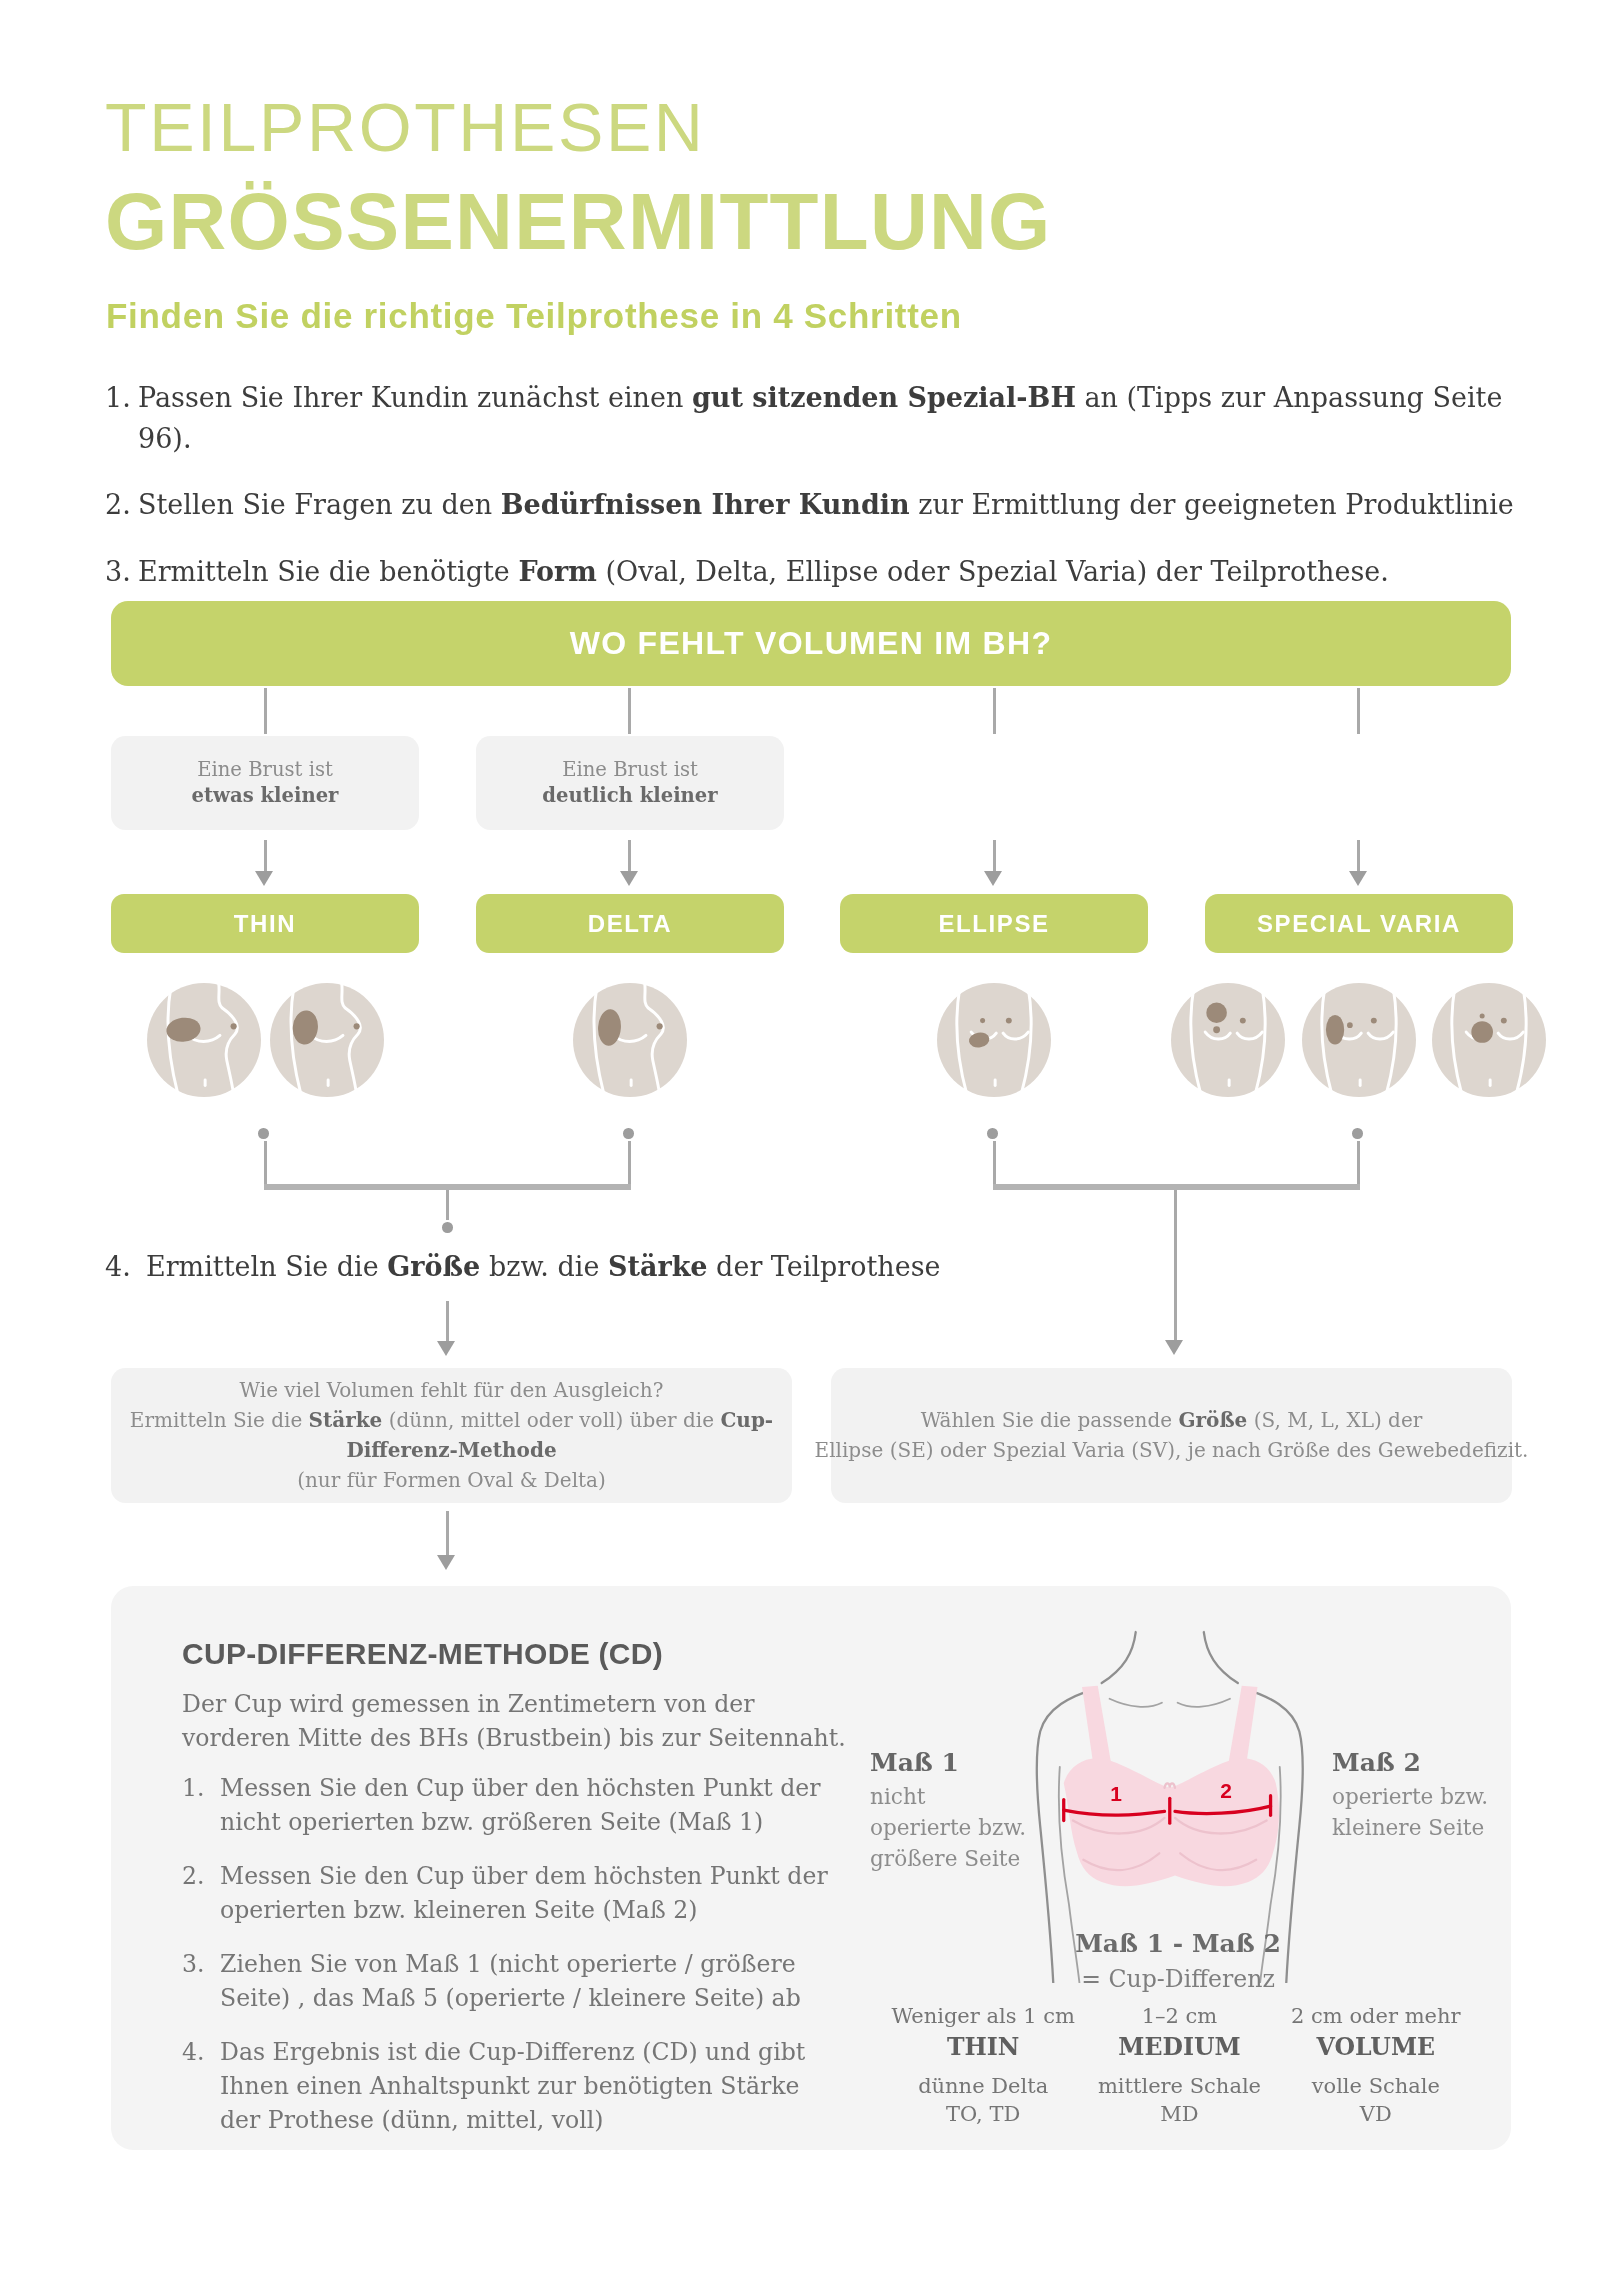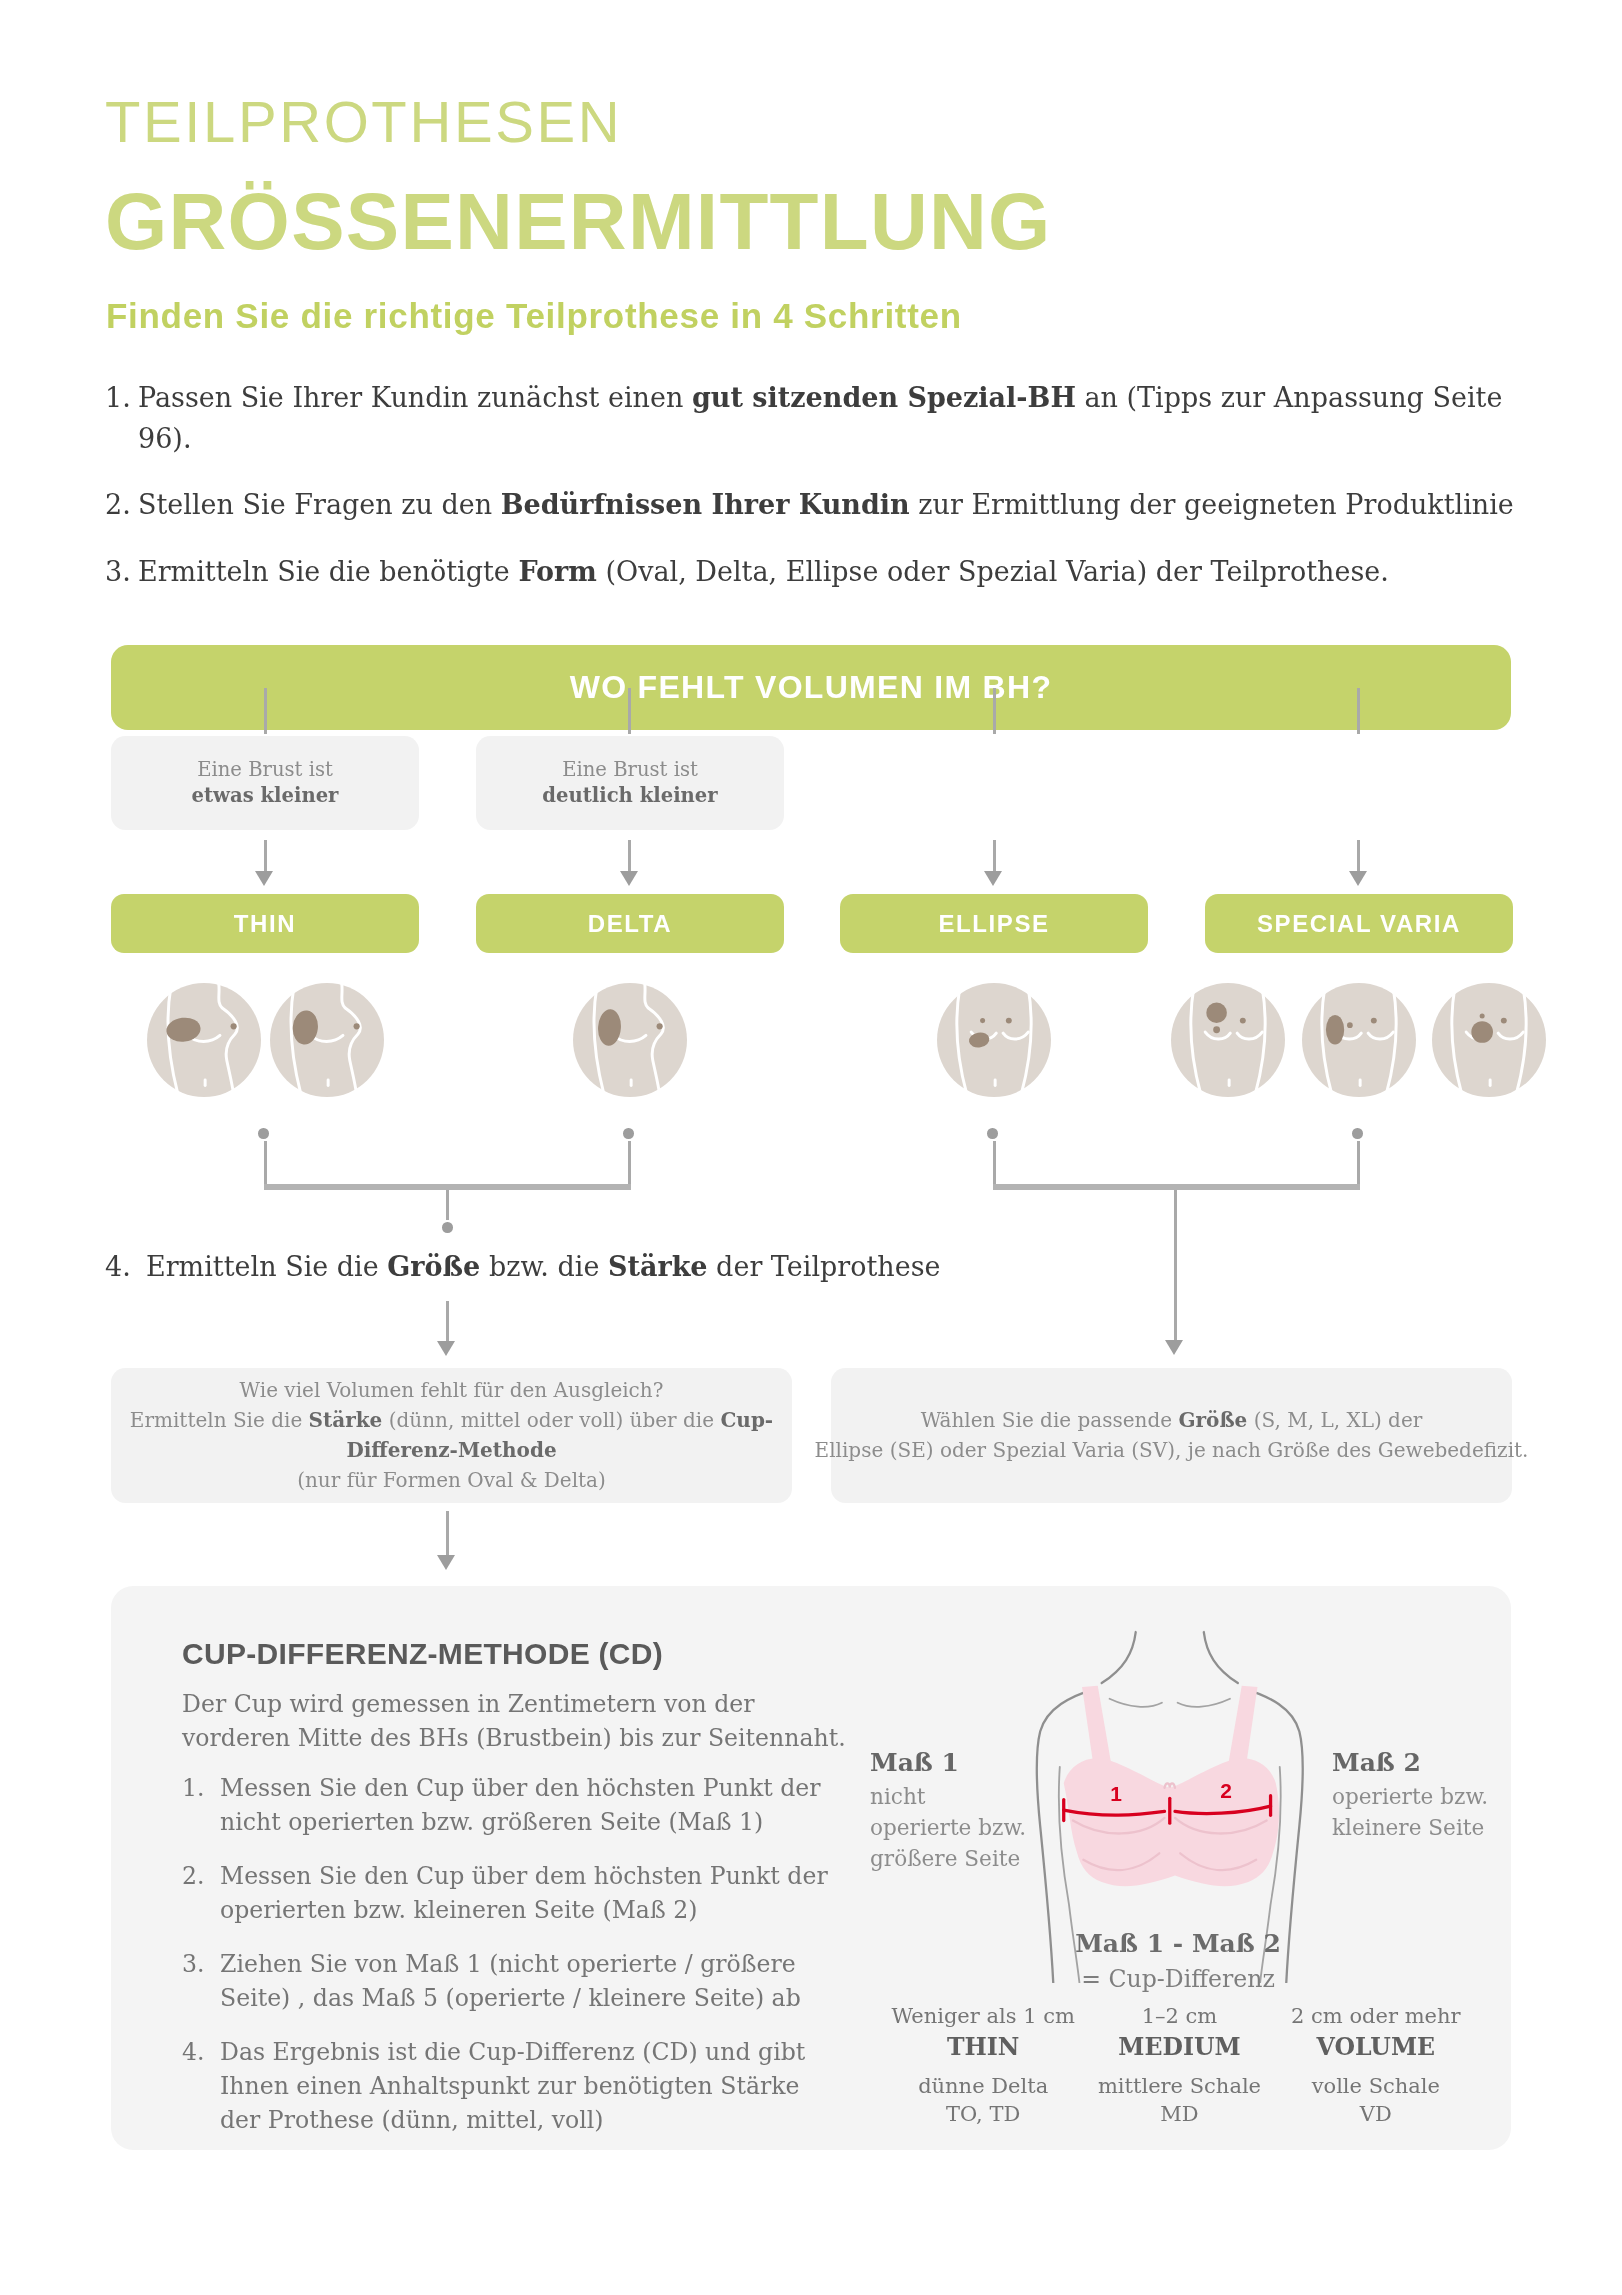--- a/index.html
+++ b/index.html
@@ -11,34 +11,34 @@
     --figBeige:#ddd6cf; --figBrown:#9c8a79;
     --braPink:#f8d8e0; --braSeam:#edc2cd; --red:#d8001f; --torsoGray:#8f8f8f;
   }
   html,body{margin:0;padding:0;background:#fff;}
   #page{position:relative;width:1623px;height:2295px;background:#fff;overflow:hidden;
         font-family:"DejaVu Serif","Liberation Serif",serif;color:var(--ink);}
   .abs{position:absolute;}
   .sans{font-family:"Liberation Sans","DejaVu Sans",sans-serif;}
 
   
-  .t1{left:105px;top:93px;font-size:58px;line-height:1;font-weight:400;color:var(--accentTitle);letter-spacing:2.6px;}
+  .t1{left:105px;top:93px;font-size:68px;line-height:1;font-weight:400;color:var(--accentTitle);letter-spacing:2.6px;}
   .t2{left:105px;top:182px;font-size:80px;line-height:1;font-weight:700;color:var(--accentTitle);letter-spacing:1.3px;}
   .sub{left:106px;top:296px;font-size:35px;font-weight:700;color:var(--accentSub);letter-spacing:0.7px;}
 
   
   .steps{left:105px;top:378px;width:1413px;}
   .step{display:flex;margin-bottom:26px;font-size:27px;line-height:1.5;color:var(--ink);}
   .step .no{flex:none;width:33px;}
   .step b{font-weight:700;}
   .step .l2{display:block;}
 
   
   .banner{left:111px;top:601px;width:1400px;height:85px;background:var(--accent);border-radius:17px;
-          display:flex;align-items:center;justify-content:center;margin-top:44px;}
+          display:flex;align-items:center;justify-content:center;}
   .banner span{color:var(--white);font-size:32px;font-weight:700;letter-spacing:1.3px;}
   .vl{width:2.6px;background:var(--line);}
   .vl1{top:688px;height:46px;}
   .card{top:736px;width:308px;height:94px;background:var(--panel);border-radius:14.4px;
         display:flex;flex-direction:column;align-items:center;justify-content:center;
         font-size:19.6px;line-height:1.32;color:var(--grayText);text-align:center;}
   .card b{color:var(--grayBold);font-weight:700;}
   .ah{width:0;height:0;border-left:9.8px solid transparent;border-right:9.8px solid transparent;
       border-top:15.7px solid var(--lineStrong);}
   .arl1{top:840px;height:31px;}

